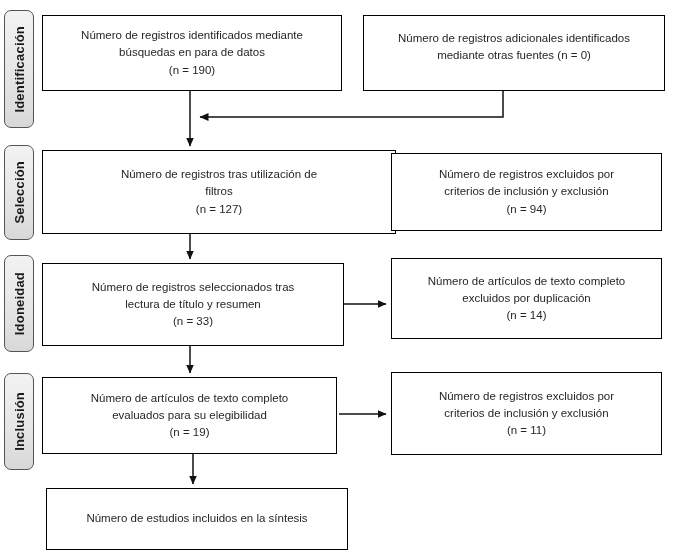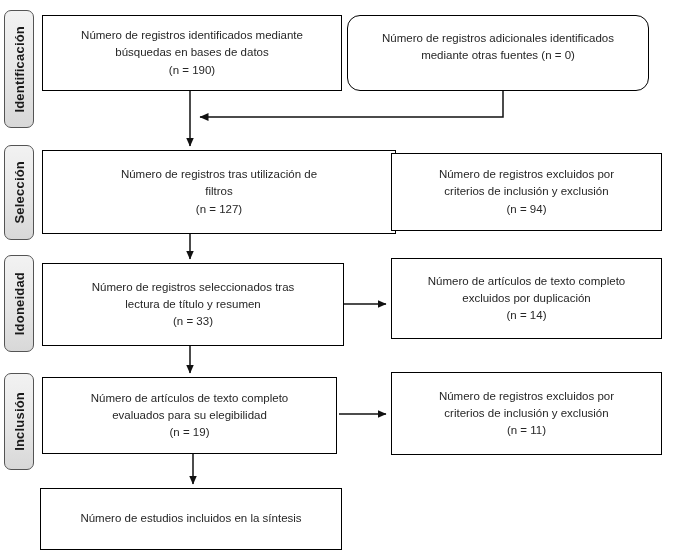--- a/index.html
+++ b/index.html
@@ -94,24 +94,24 @@
   </div>
   <div class="stage-tab" style="top:255px; height:97px;">
     <span class="tab-label">Idoneidad</span>
   </div>
   <div class="stage-tab" style="top:373px; height:97px;">
     <span class="tab-label">Inclusión</span>
   </div>
 
   <div class="flow-box" style="left:42px; top:15px; width:300px; height:76px;">
     <div class="ln">Número de registros identificados mediante</div>
-    <div class="ln">búsquedas en bases de datos</div>
+    <div class="ln">búsquedas en para de datos</div>
     <div class="ln">(n = 190)</div>
   </div>
-  <div class="flow-box" style="left:347px; top:15px; width:302px; height:76px; justify-content:flex-start; padding-top:14px;border-radius:13px;">
+  <div class="flow-box" style="left:363px; top:15px; width:302px; height:76px; justify-content:flex-start; padding-top:14px;">
     <div class="ln">Número de registros adicionales identificados</div>
     <div class="ln">mediante otras fuentes (n = 0)</div>
   </div>
 
   <div class="flow-box" style="left:42px; top:150px; width:354px; height:84px;">
     <div class="ln">Número de registros tras utilización de</div>
     <div class="ln">filtros</div>
     <div class="ln">(n = 127)</div>
   </div>
   <div class="flow-box" style="left:391px; top:153px; width:271px; height:78px;">
@@ -135,17 +135,17 @@
     <div class="ln">Número de artículos de texto completo</div>
     <div class="ln">evaluados para su elegibilidad</div>
     <div class="ln">(n = 19)</div>
   </div>
   <div class="flow-box" style="left:391px; top:372px; width:271px; height:83px;">
     <div class="ln">Número de registros excluidos por</div>
     <div class="ln">criterios de inclusión y exclusión</div>
     <div class="ln">(n = 11)</div>
   </div>
 
-  <div class="flow-box" style="left:40px; top:488px; width:302px; height:62px;">
+  <div class="flow-box" style="left:46px; top:488px; width:302px; height:62px;">
     <div class="ln">Número de estudios incluidos en la síntesis</div>
   </div>
 
 </div>
 
 </body></html>

